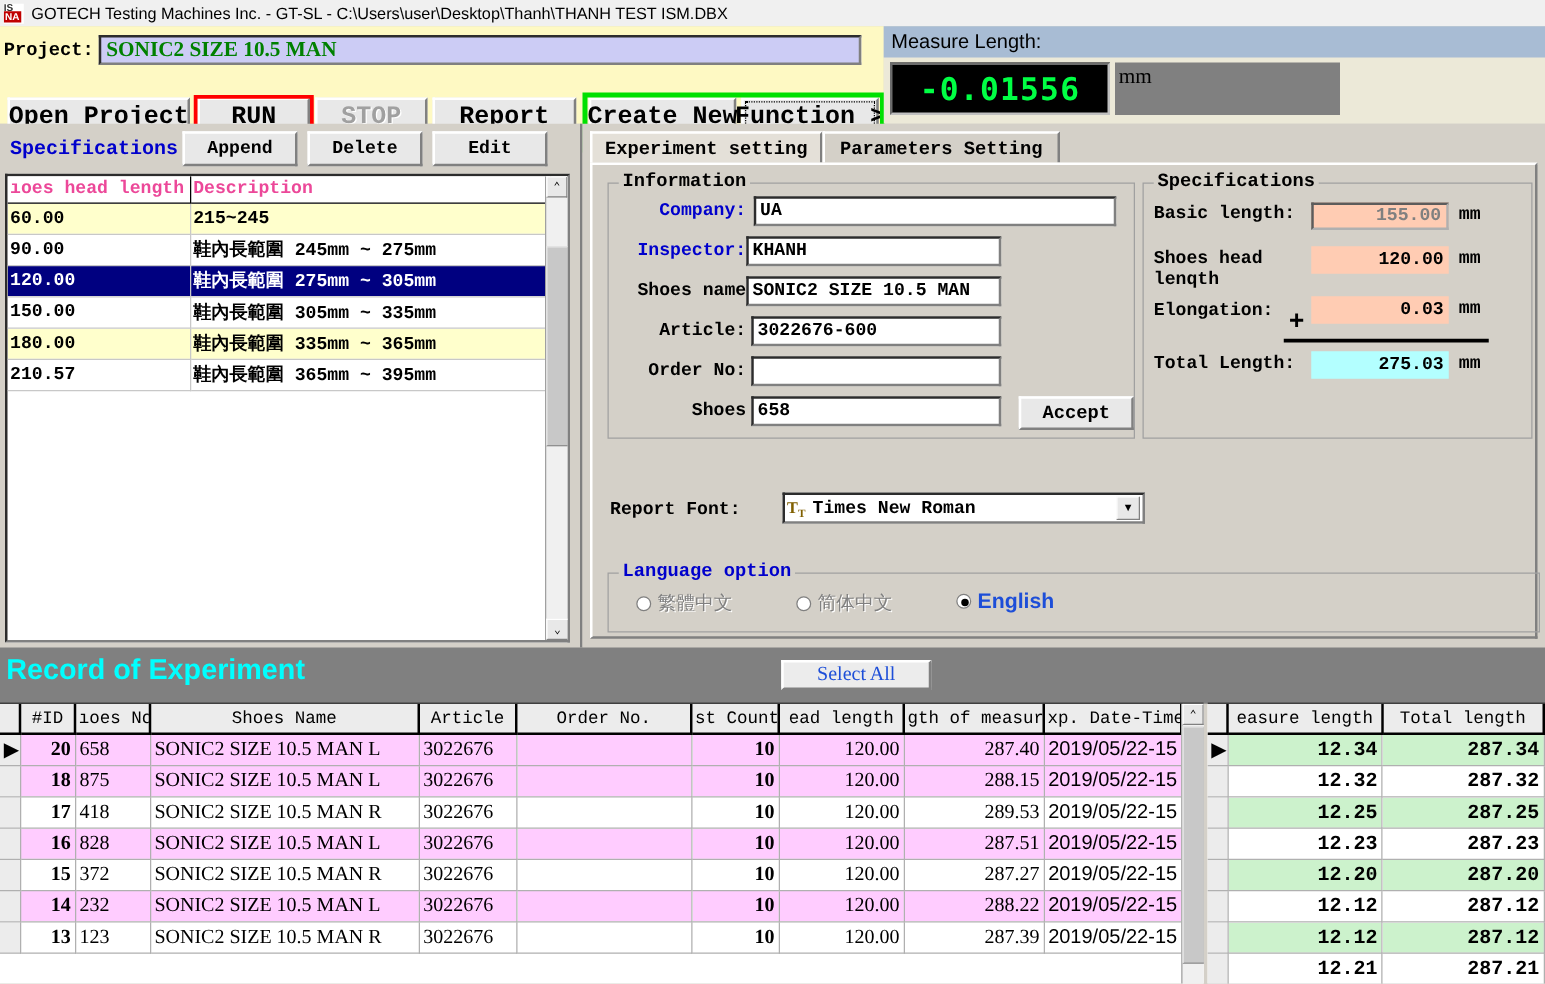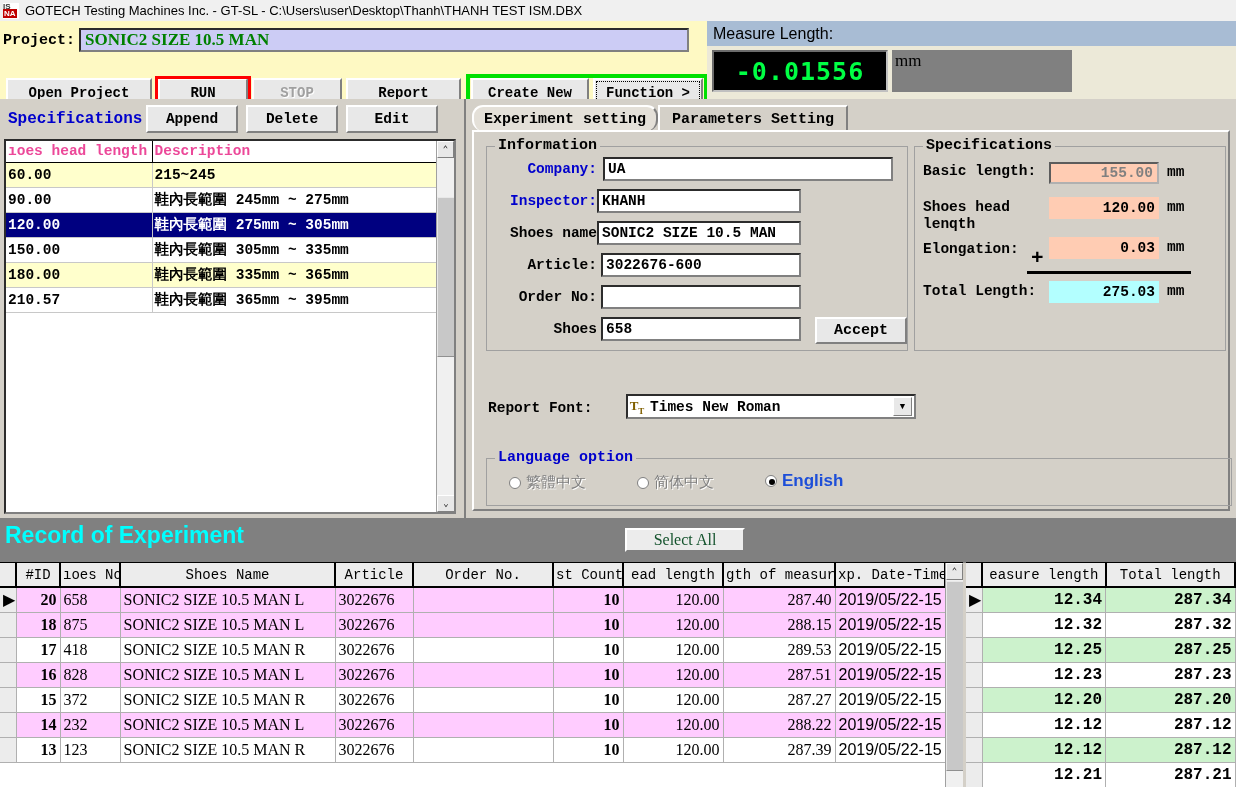--- a/index.html
+++ b/index.html
@@ -63,21 +63,21 @@
   }
 
   
   .toolbar { position: absolute; left: 0px; top: 57px; height: 38px; width: 707px; }
   .tb-btn {
     position: absolute; top: 0; height: 30px;
     background: #e8e8e8;
     border-top: 2px solid #ffffff; border-left: 2px solid #ffffff;
     border-right: 2px solid #808080; border-bottom: 2px solid #808080;
     font-family: "Liberation Mono", monospace;
-    font-size: 14px; font-weight: bold; color: #000;
+    font-size: 20px; font-weight: bold; color: #000;
     display: flex; align-items: center; justify-content: center;
     white-space: nowrap; cursor: default;
   }
   .tb-btn.disabled { color: #a0a0a0; text-shadow: 1px 1px 0 #ffffff; }
   .hl-red {
     position: absolute; border: 3px solid #ff0000; background: transparent;
     pointer-events: none;
   }
   .hl-green {
     position: absolute; border: 4px solid #00e000; background: transparent;
@@ -293,21 +293,21 @@
   .record-title {
     position: absolute; left: 5px; top: 4px;
     font-family: "Liberation Sans", sans-serif;
     font-size: 23px; font-weight: bold; color: #00ffff;
   }
   .selectall-btn {
     position: absolute; left: 625px; top: 528px; width: 120px; height: 24px;
     background: #ececec;
     border-top: 2px solid #ffffff; border-left: 2px solid #ffffff;
     border-right: 2px solid #808080; border-bottom: 2px solid #808080;
-    font-family: "Liberation Serif", serif; font-size: 16px; color: #14532d;
+    font-family: "Liberation Serif", serif; font-size: 16px; color: #1d4ed8;
     display: flex; align-items: center; justify-content: center;
   }
 
   .grid-left {
     position: absolute; left: 0px; top: 562px; width: 963px; height: 225px;
     background: #ffffff; overflow: hidden;
     border-top: 1px solid #000;
   }
   .grid-right {
     position: absolute; left: 966px; top: 562px; width: 270px; height: 225px;
@@ -433,21 +433,21 @@
       <div class="sb-v" style="right:0; top:0; height:371px;">
         <div class="sb-btn">⌃</div>
         <div class="sb-thumb" style="top:56px; height:160px;"></div>
         <div class="sb-btn" style="position:absolute; bottom:0; width:18px;">⌄</div>
       </div>
     </div>
   </div>
 
   <div class="right-pane">
     <div class="tabstrip">
-      <div class="tab active" style="left:0px; width:186px;border-radius:11px;">Experiment setting</div>
+      <div class="tab active" style="left:0px; width:186px;">Experiment setting</div>
       <div class="tab" style="left:186px; width:190px;">Parameters Setting</div>
     </div>
 
     <div class="tabbody">
 
       <div class="groupbox" style="left:12px; top:14px; width:422px; height:205px;">
         <span class="gb-legend">Information</span>
 
         <span class="fld-label blue" style="left:10px; top:14px; width:100px;">Company:</span>
         <span class="fld-input" style="left:116px; top:10px; width:290px;">UA</span>

